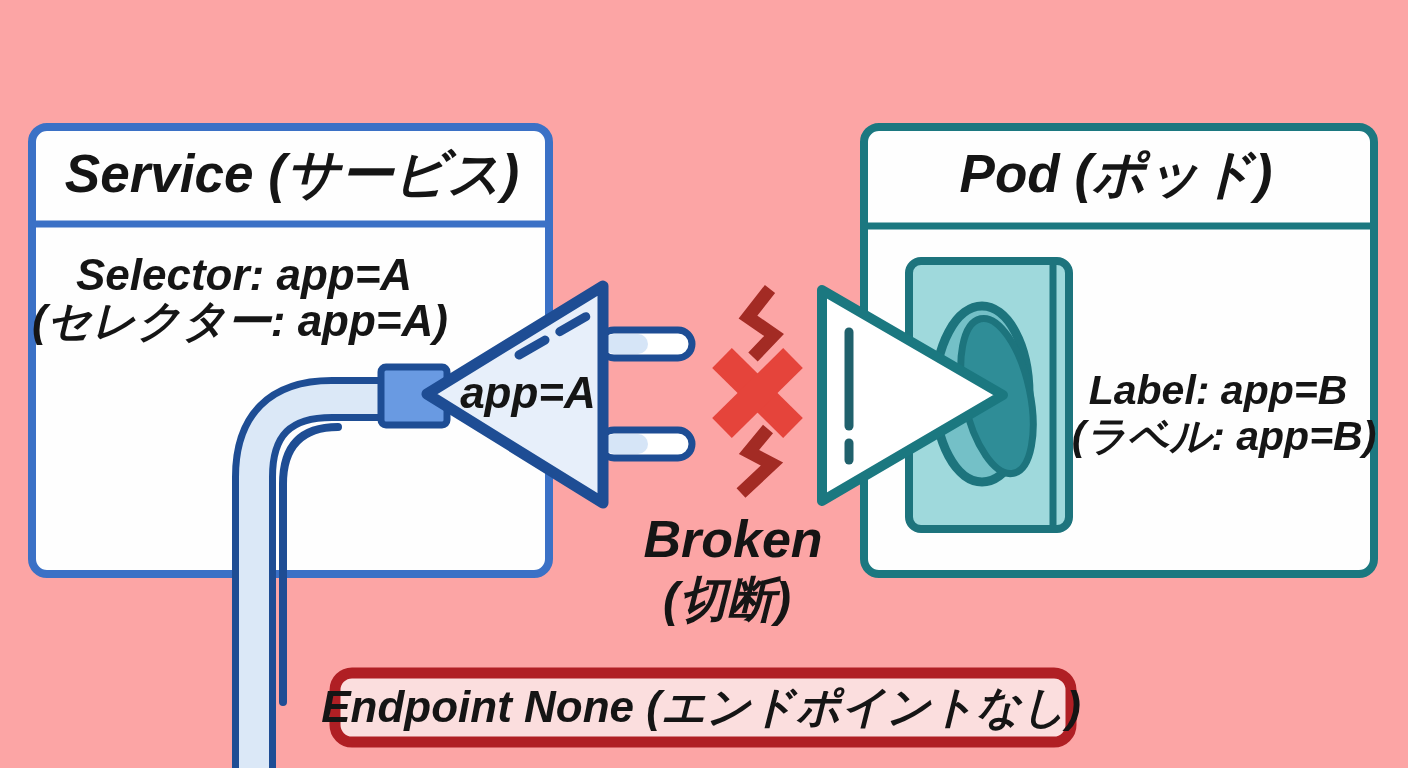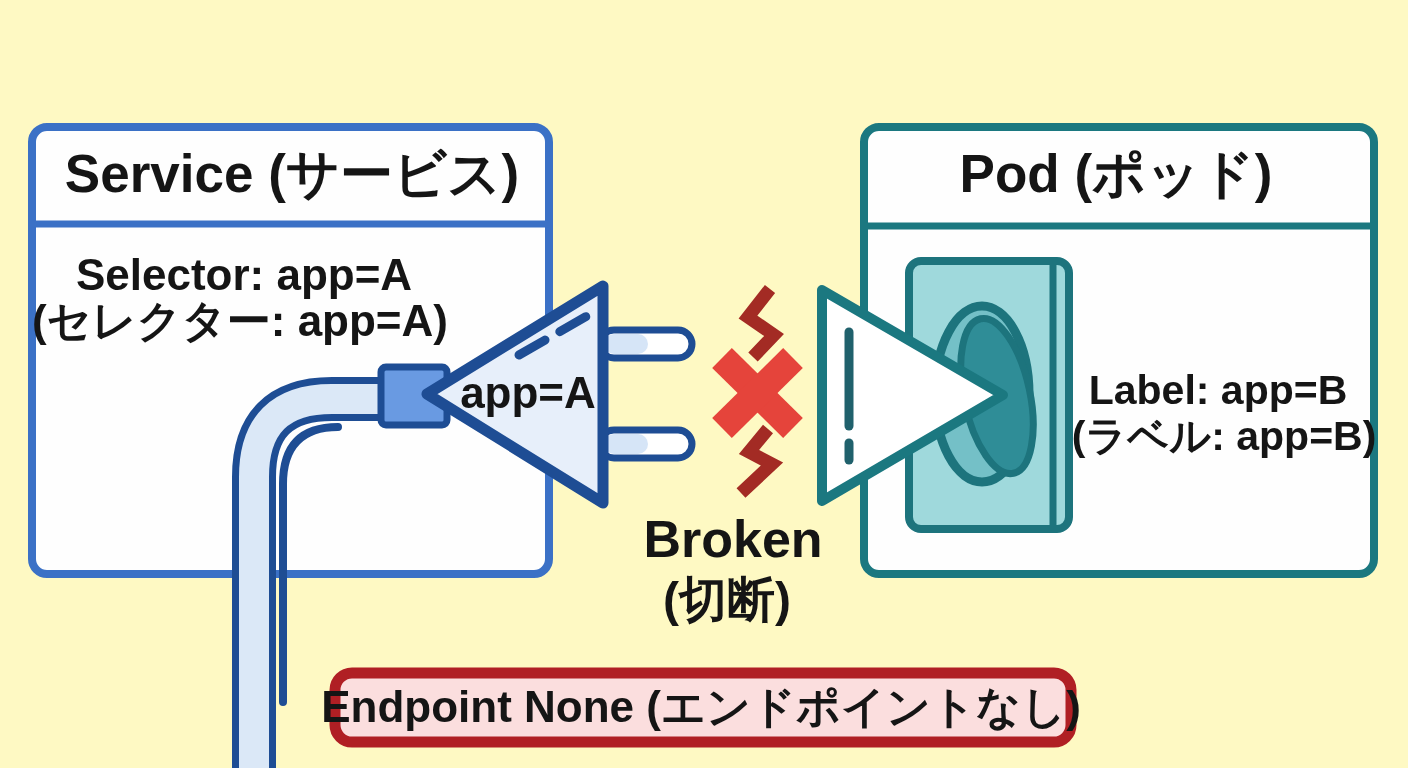--- a/index.html
+++ b/index.html
@@ -3,21 +3,22 @@
 <meta charset="utf-8">
 <style>
   html,body{margin:0;padding:0;}
   body{
     width:1408px;height:768px;overflow:hidden;
     background:#f3f1ee;
     font-family:"Liberation Sans","DejaVu Sans",sans-serif;
   }
   #stage{
     position:relative;width:1408px;height:768px;
-    background:#fef9c3;
+    background:#fca5a5;
+    font-style:italic;
   }
   svg{display:block;}
   text{
     font-family:"Liberation Sans","DejaVu Sans",sans-serif;
     font-weight:700;
     fill:#151515;
   }
   .t-title{font-size:53px;}
   .t-body{font-size:44px;}
   .t-body-sm{font-size:41px;}

